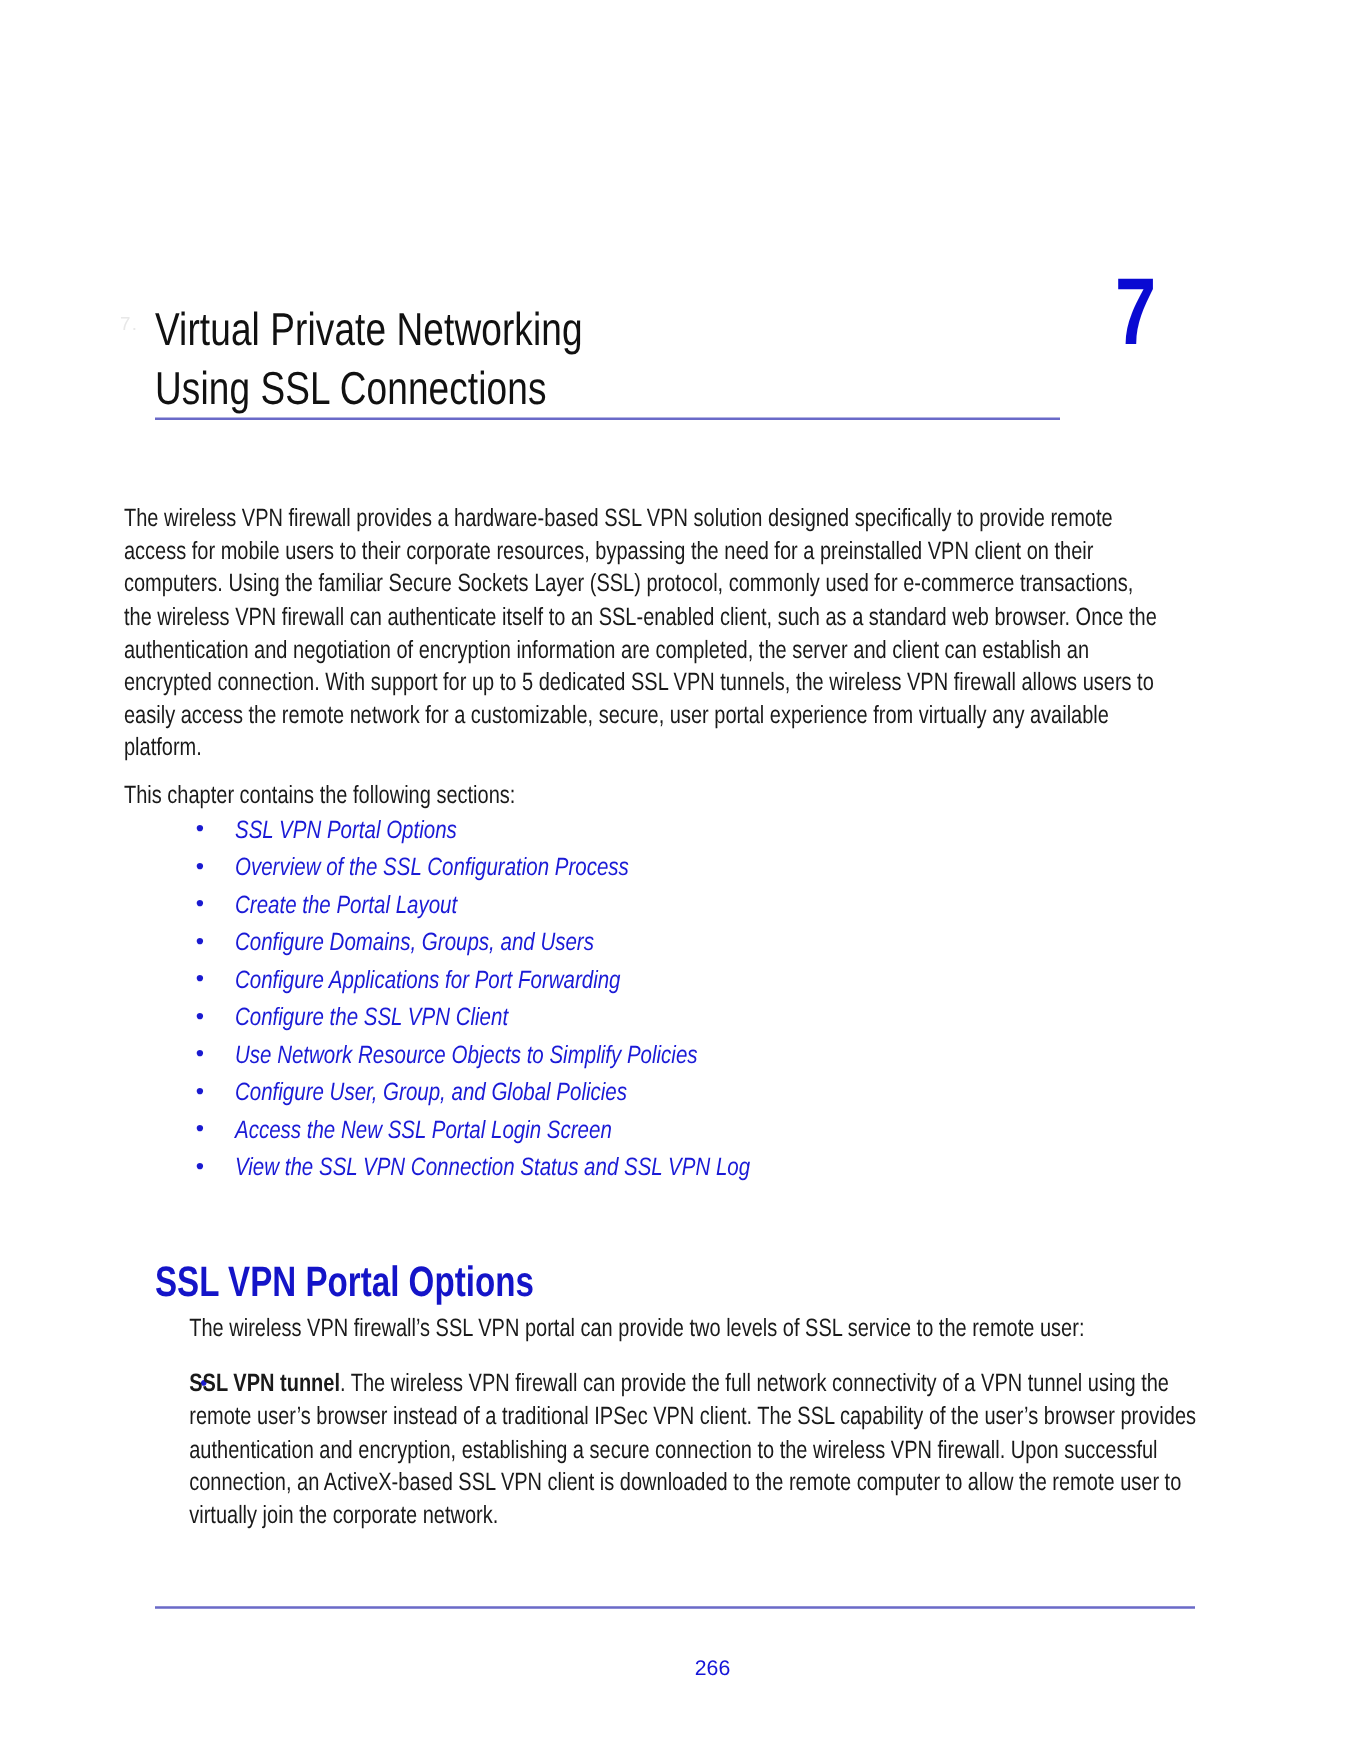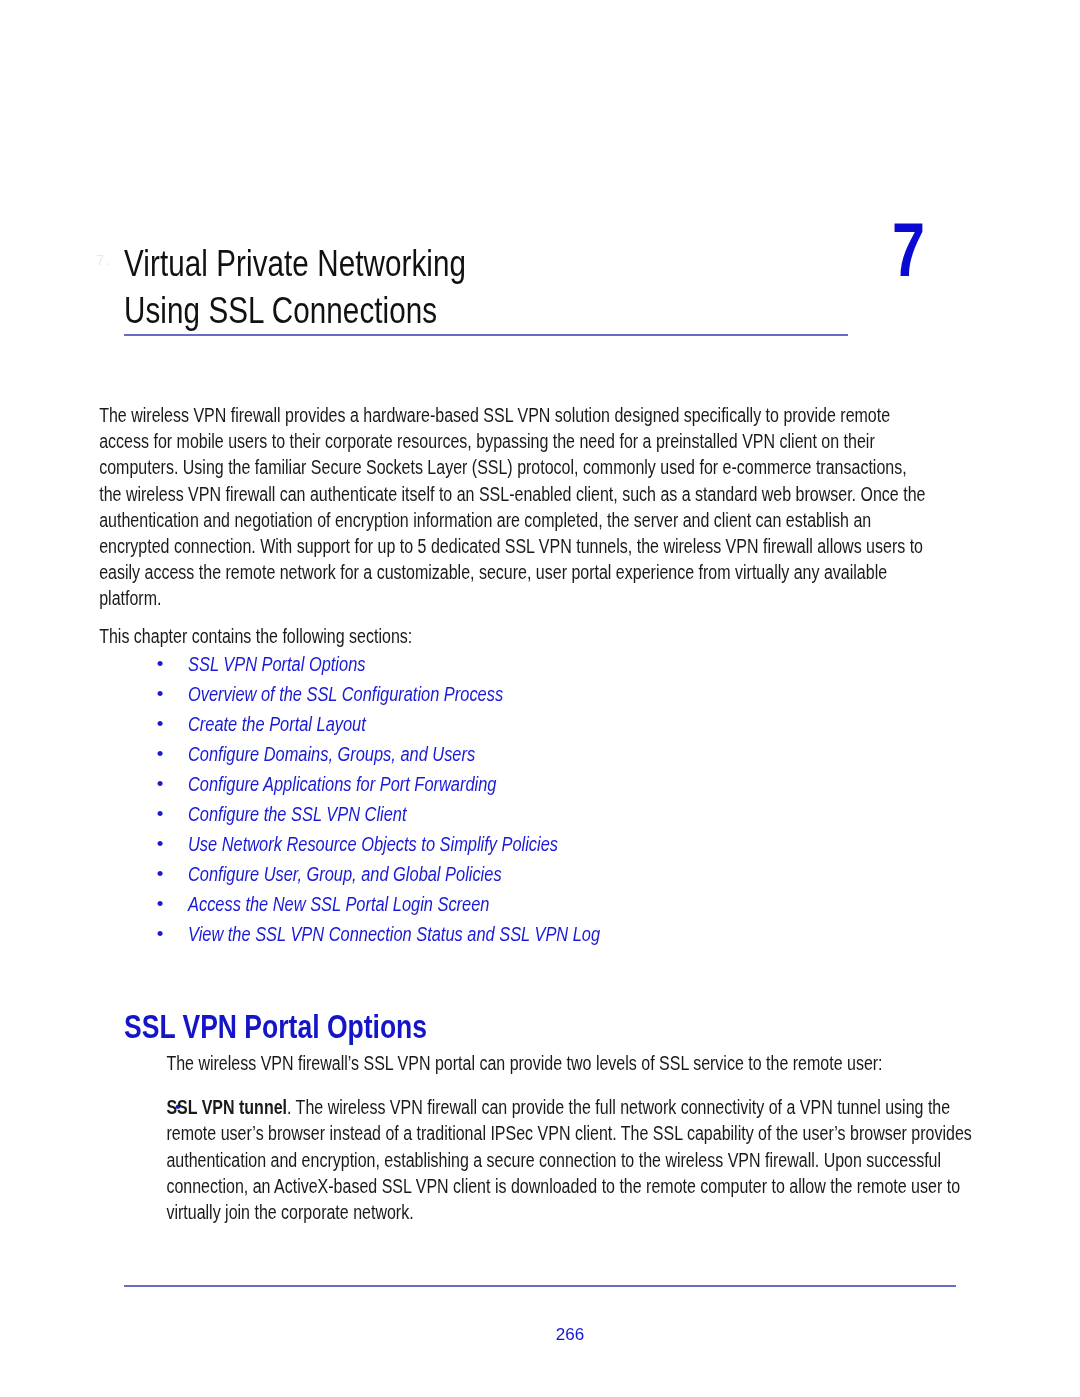--- a/index.html
+++ b/index.html
@@ -137,21 +137,21 @@
     font-weight: 700;
     color: #1414c8;
     transform: scaleX(0.78);
     transform-origin: left top;
     white-space: nowrap;
   }
 
   
   .lower-area {
     position: absolute;
-    left: 16px;
+    left: 1px;
     top: 1050px;
     width: 1036px;
   }
   .prose-indent {
     margin: 0;
     width: 1030px;
     padding-left: 188px;
     font-size: 20px;
     line-height: 26.2px;
     color: #1a1a1a;

